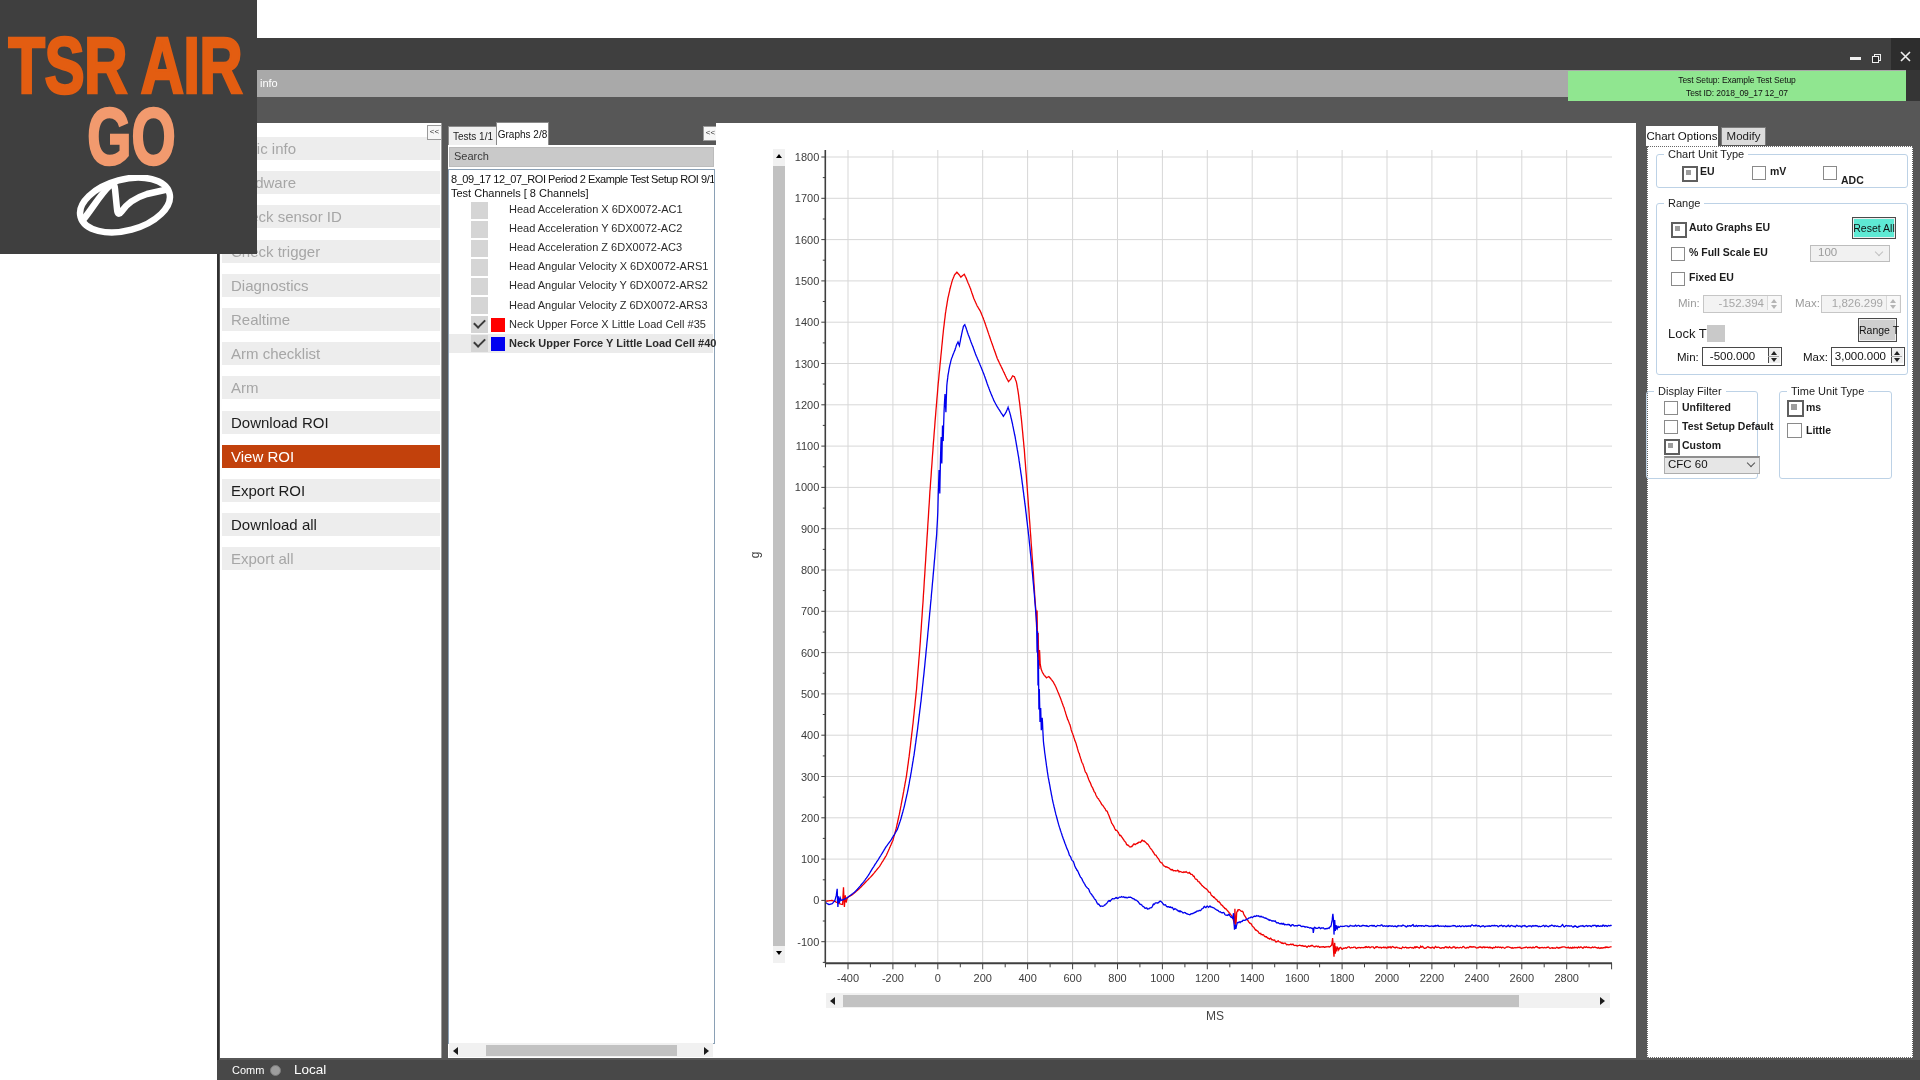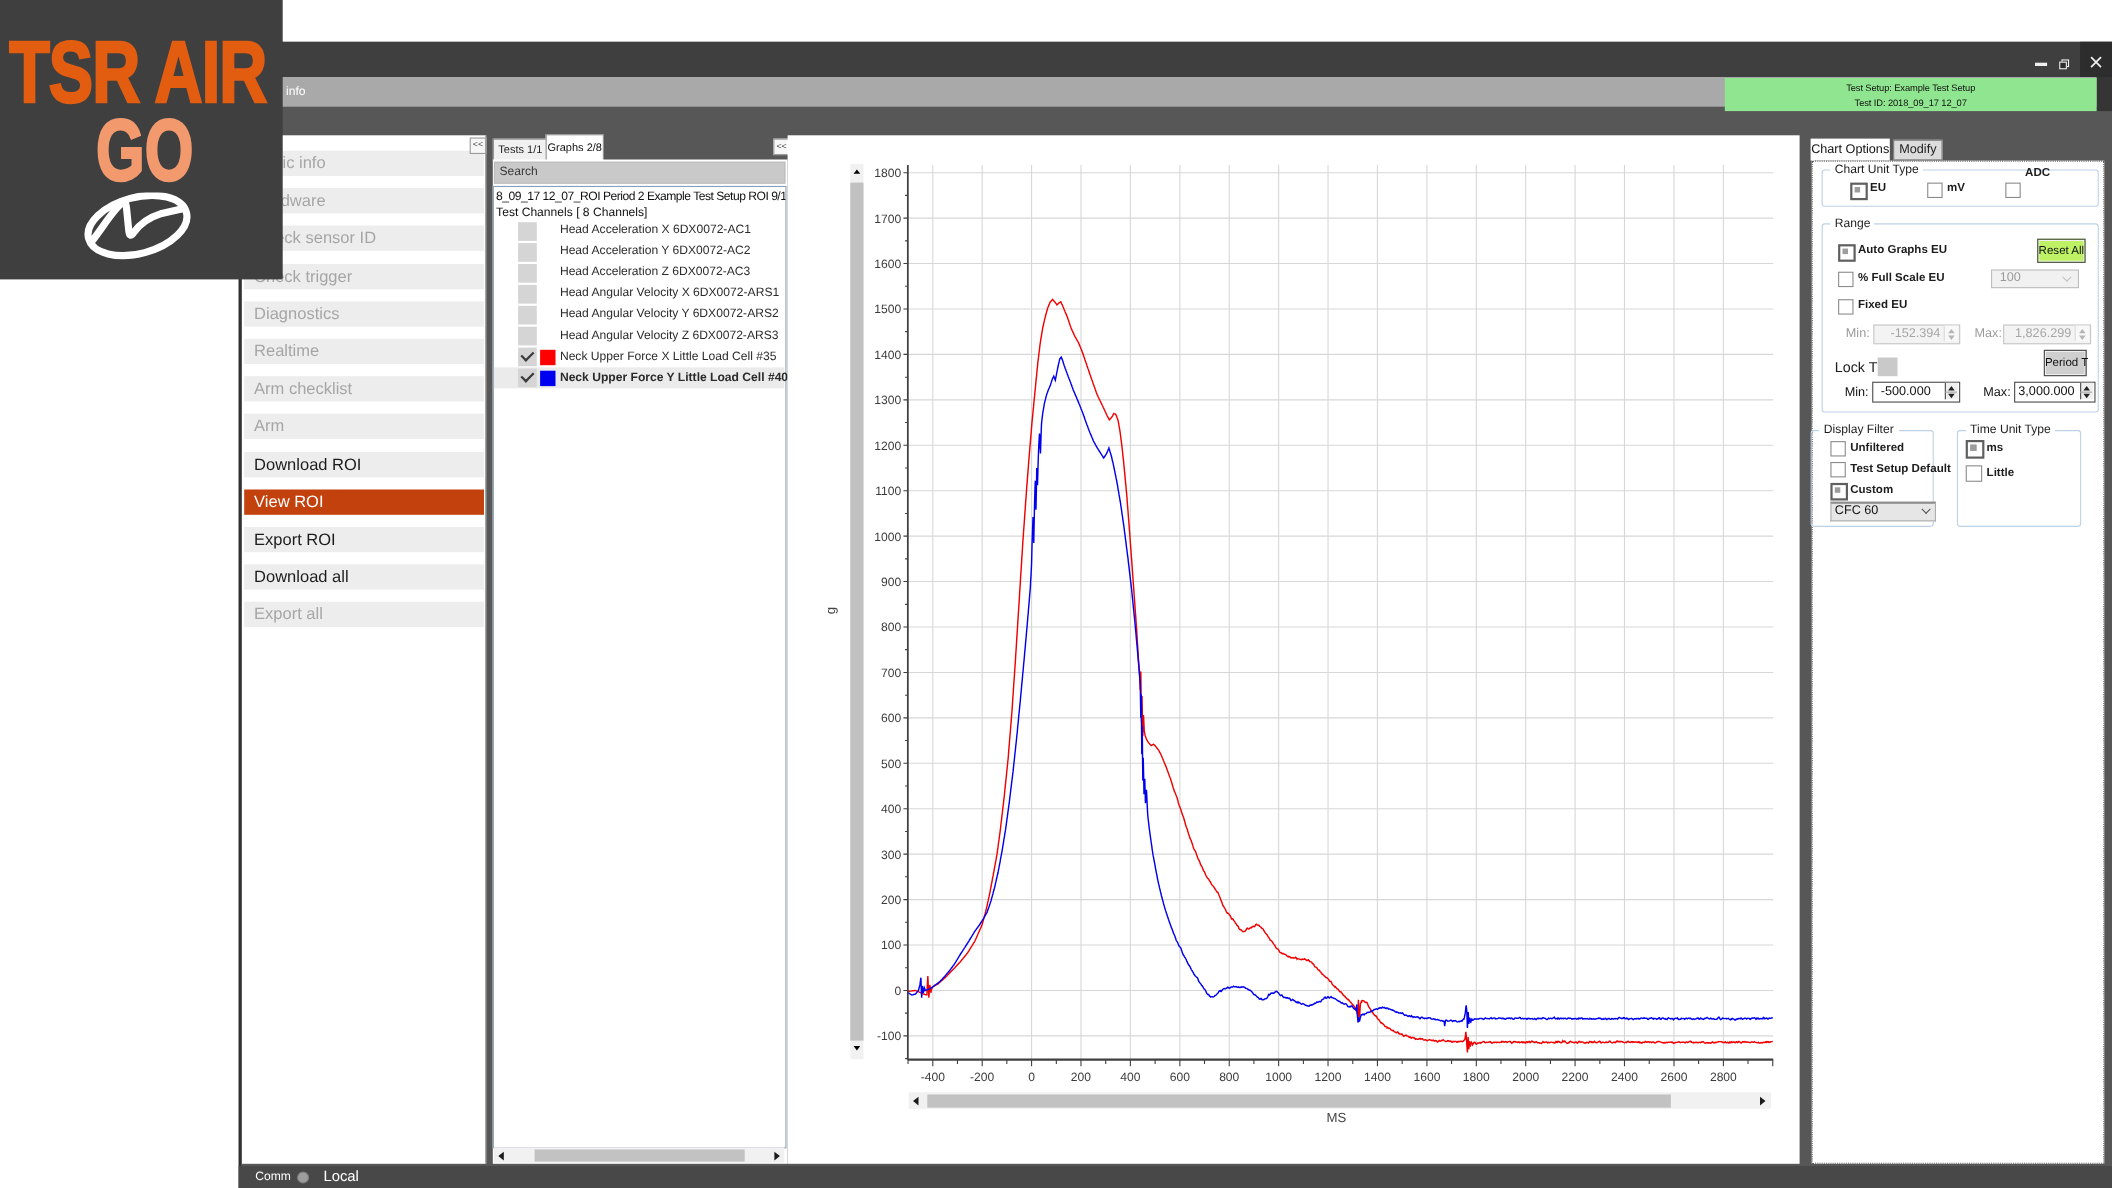--- a/index.html
+++ b/index.html
@@ -287,28 +287,28 @@
 <div class="abs" style="left:1647px;top:146px;width:264px;height:910px;background:#fff;border:1px dotted #666"></div>
 <fieldset class="grp" style="left:1656px;top:148px;width:250px;height:38px">
     <legend>Chart Unit Type</legend>
   </fieldset>
 <div style="position:absolute;left:1682px;top:166px;width:12px;height:12px;border:2px solid #5f5f5f;background:#fff"></div>
 <div style="position:absolute;left:1685.5px;top:169.5px;width:5px;height:5px;background:#9d9d9d"></div>
 <div class="blab" style="left:1700px;top:165px">EU</div>
 <div style="position:absolute;left:1752px;top:166px;width:12px;height:12px;border:1px solid #8a8a8a;background:#fff"></div>
 <div class="blab" style="left:1770px;top:165px">mV</div>
 <div style="position:absolute;left:1823px;top:166px;width:12px;height:12px;border:1px solid #8a8a8a;background:#fff"></div>
-<div class="blab" style="left:1841px;top:151px">ADC</div>
+<div class="blab" style="left:1841px;top:174px">ADC</div>
 <fieldset class="grp" style="left:1656px;top:197px;width:250px;height:176px">
     <legend>Range</legend>
   </fieldset>
 <div style="position:absolute;left:1671px;top:222px;width:12px;height:12px;border:2px solid #5f5f5f;background:#fff"></div>
 <div style="position:absolute;left:1674.5px;top:225.5px;width:5px;height:5px;background:#9d9d9d"></div>
 <div class="blab" style="left:1689px;top:221px">Auto Graphs EU</div>
-<div style="position:absolute;left:1852px;top:217px;width:42px;height:20px;background:#bef264;border:1px solid #4a4a4a;box-shadow:inset 0 0 0 1px #efefef;text-align:center;font-size:10.5px;color:#111;line-height:20px;white-space:nowrap">Reset All</div>
+<div style="position:absolute;left:1852px;top:217px;width:42px;height:20px;background:#5eead4;border:1px solid #4a4a4a;box-shadow:inset 0 0 0 1px #efefef;text-align:center;font-size:10.5px;color:#111;line-height:20px;white-space:nowrap">Reset All</div>
 <div style="position:absolute;left:1671px;top:247px;width:12px;height:12px;border:1px solid #8a8a8a;background:#fff"></div>
 <div class="blab" style="left:1689px;top:246px">% Full Scale EU</div>
 <div style="position:absolute;left:1810px;top:245px;width:78px;height:15px;background:#f1f1f1;border:1px solid #bdbdbd"></div>
 <div style="position:absolute;left:1818px;top:246px;font-size:11.5px;color:#9b9b9b">100</div>
 <div style="position:absolute;left:1876px;top:249px;width:5px;height:5px;border-right:1.5px solid #c0c0c0;border-bottom:1.5px solid #c0c0c0;transform:rotate(45deg)"></div>
 <div style="position:absolute;left:1671px;top:272px;width:12px;height:12px;border:1px solid #8a8a8a;background:#fff"></div>
 <div class="blab" style="left:1689px;top:271px">Fixed EU</div>
 <div class="glab" style="left:1678px;top:297px">Min:</div>
 <div style="position:absolute;left:1703px;top:295px;width:77px;height:16px;background:#f3f3f3;border:1px solid #c6c6c6"></div>
 <div style="position:absolute;left:1703px;top:297px;width:61px;text-align:right;font-size:11.5px;color:#a6a6a6">-152.394</div>
@@ -316,21 +316,21 @@
 <div class="tup" style="left:1771px;top:299px;border-bottom-color:#b5b5b5"></div>
 <div class="tdn" style="left:1771px;top:305px;border-top-color:#b5b5b5"></div>
 <div class="glab" style="left:1795px;top:297px">Max:</div>
 <div style="position:absolute;left:1821px;top:295px;width:78px;height:16px;background:#f3f3f3;border:1px solid #c6c6c6"></div>
 <div style="position:absolute;left:1821px;top:297px;width:62px;text-align:right;font-size:11.5px;color:#a6a6a6">1,826.299</div>
 <div style="position:absolute;left:1886px;top:296px;width:12px;height:14px;background:#f8f8f8;border-left:1px solid #d9d9d9"></div>
 <div class="tup" style="left:1890px;top:299px;border-bottom-color:#b5b5b5"></div>
 <div class="tdn" style="left:1890px;top:305px;border-top-color:#b5b5b5"></div>
 <div style="position:absolute;left:1668px;top:326px;font-size:13px;color:#1c1c1c">Lock T</div>
 <div style="position:absolute;left:1707px;top:325px;width:18px;height:17px;background:#c9c9c9"></div>
-<div style="position:absolute;left:1858px;top:318px;width:37px;height:22px;background:#cfcfcf;border:1px solid #4a4a4a;box-shadow:inset 0 0 0 1px #efefef;text-align:center;font-size:10.5px;color:#111;line-height:22px;white-space:nowrap">Period T</div>
+<div style="position:absolute;left:1858px;top:318px;width:37px;height:22px;background:#cfcfcf;border:1px solid #4a4a4a;box-shadow:inset 0 0 0 1px #efefef;text-align:center;font-size:10.5px;color:#111;line-height:22px;white-space:nowrap">Range T</div>
 <div class="klab" style="left:1677px;top:351px">Min:</div>
 <div style="position:absolute;left:1702px;top:347px;width:78px;height:17px;background:#fff;border:1px solid #494949"></div>
 <div style="position:absolute;left:1702px;top:350px;width:61px;text-align:center;font-size:11.5px;color:#111">-500.000</div>
 <div style="position:absolute;left:1768px;top:348px;width:11px;height:15px;background:#efefef;border-left:1px solid #494949"></div>
 <div class="tup" style="left:1771px;top:351px;border-bottom-color:#222"></div>
 <div class="tdn" style="left:1771px;top:358px;border-top-color:#222"></div>
 <div style="position:absolute;left:1768px;top:355.5px;width:11px;height:1px;background:#a8a8a8"></div>
 <div class="klab" style="left:1803px;top:351px">Max:</div>
 <div style="position:absolute;left:1831px;top:347px;width:72px;height:17px;background:#fff;border:1px solid #494949"></div>
 <div style="position:absolute;left:1831px;top:350px;width:55px;text-align:right;font-size:11.5px;color:#111">3,000.000</div>

